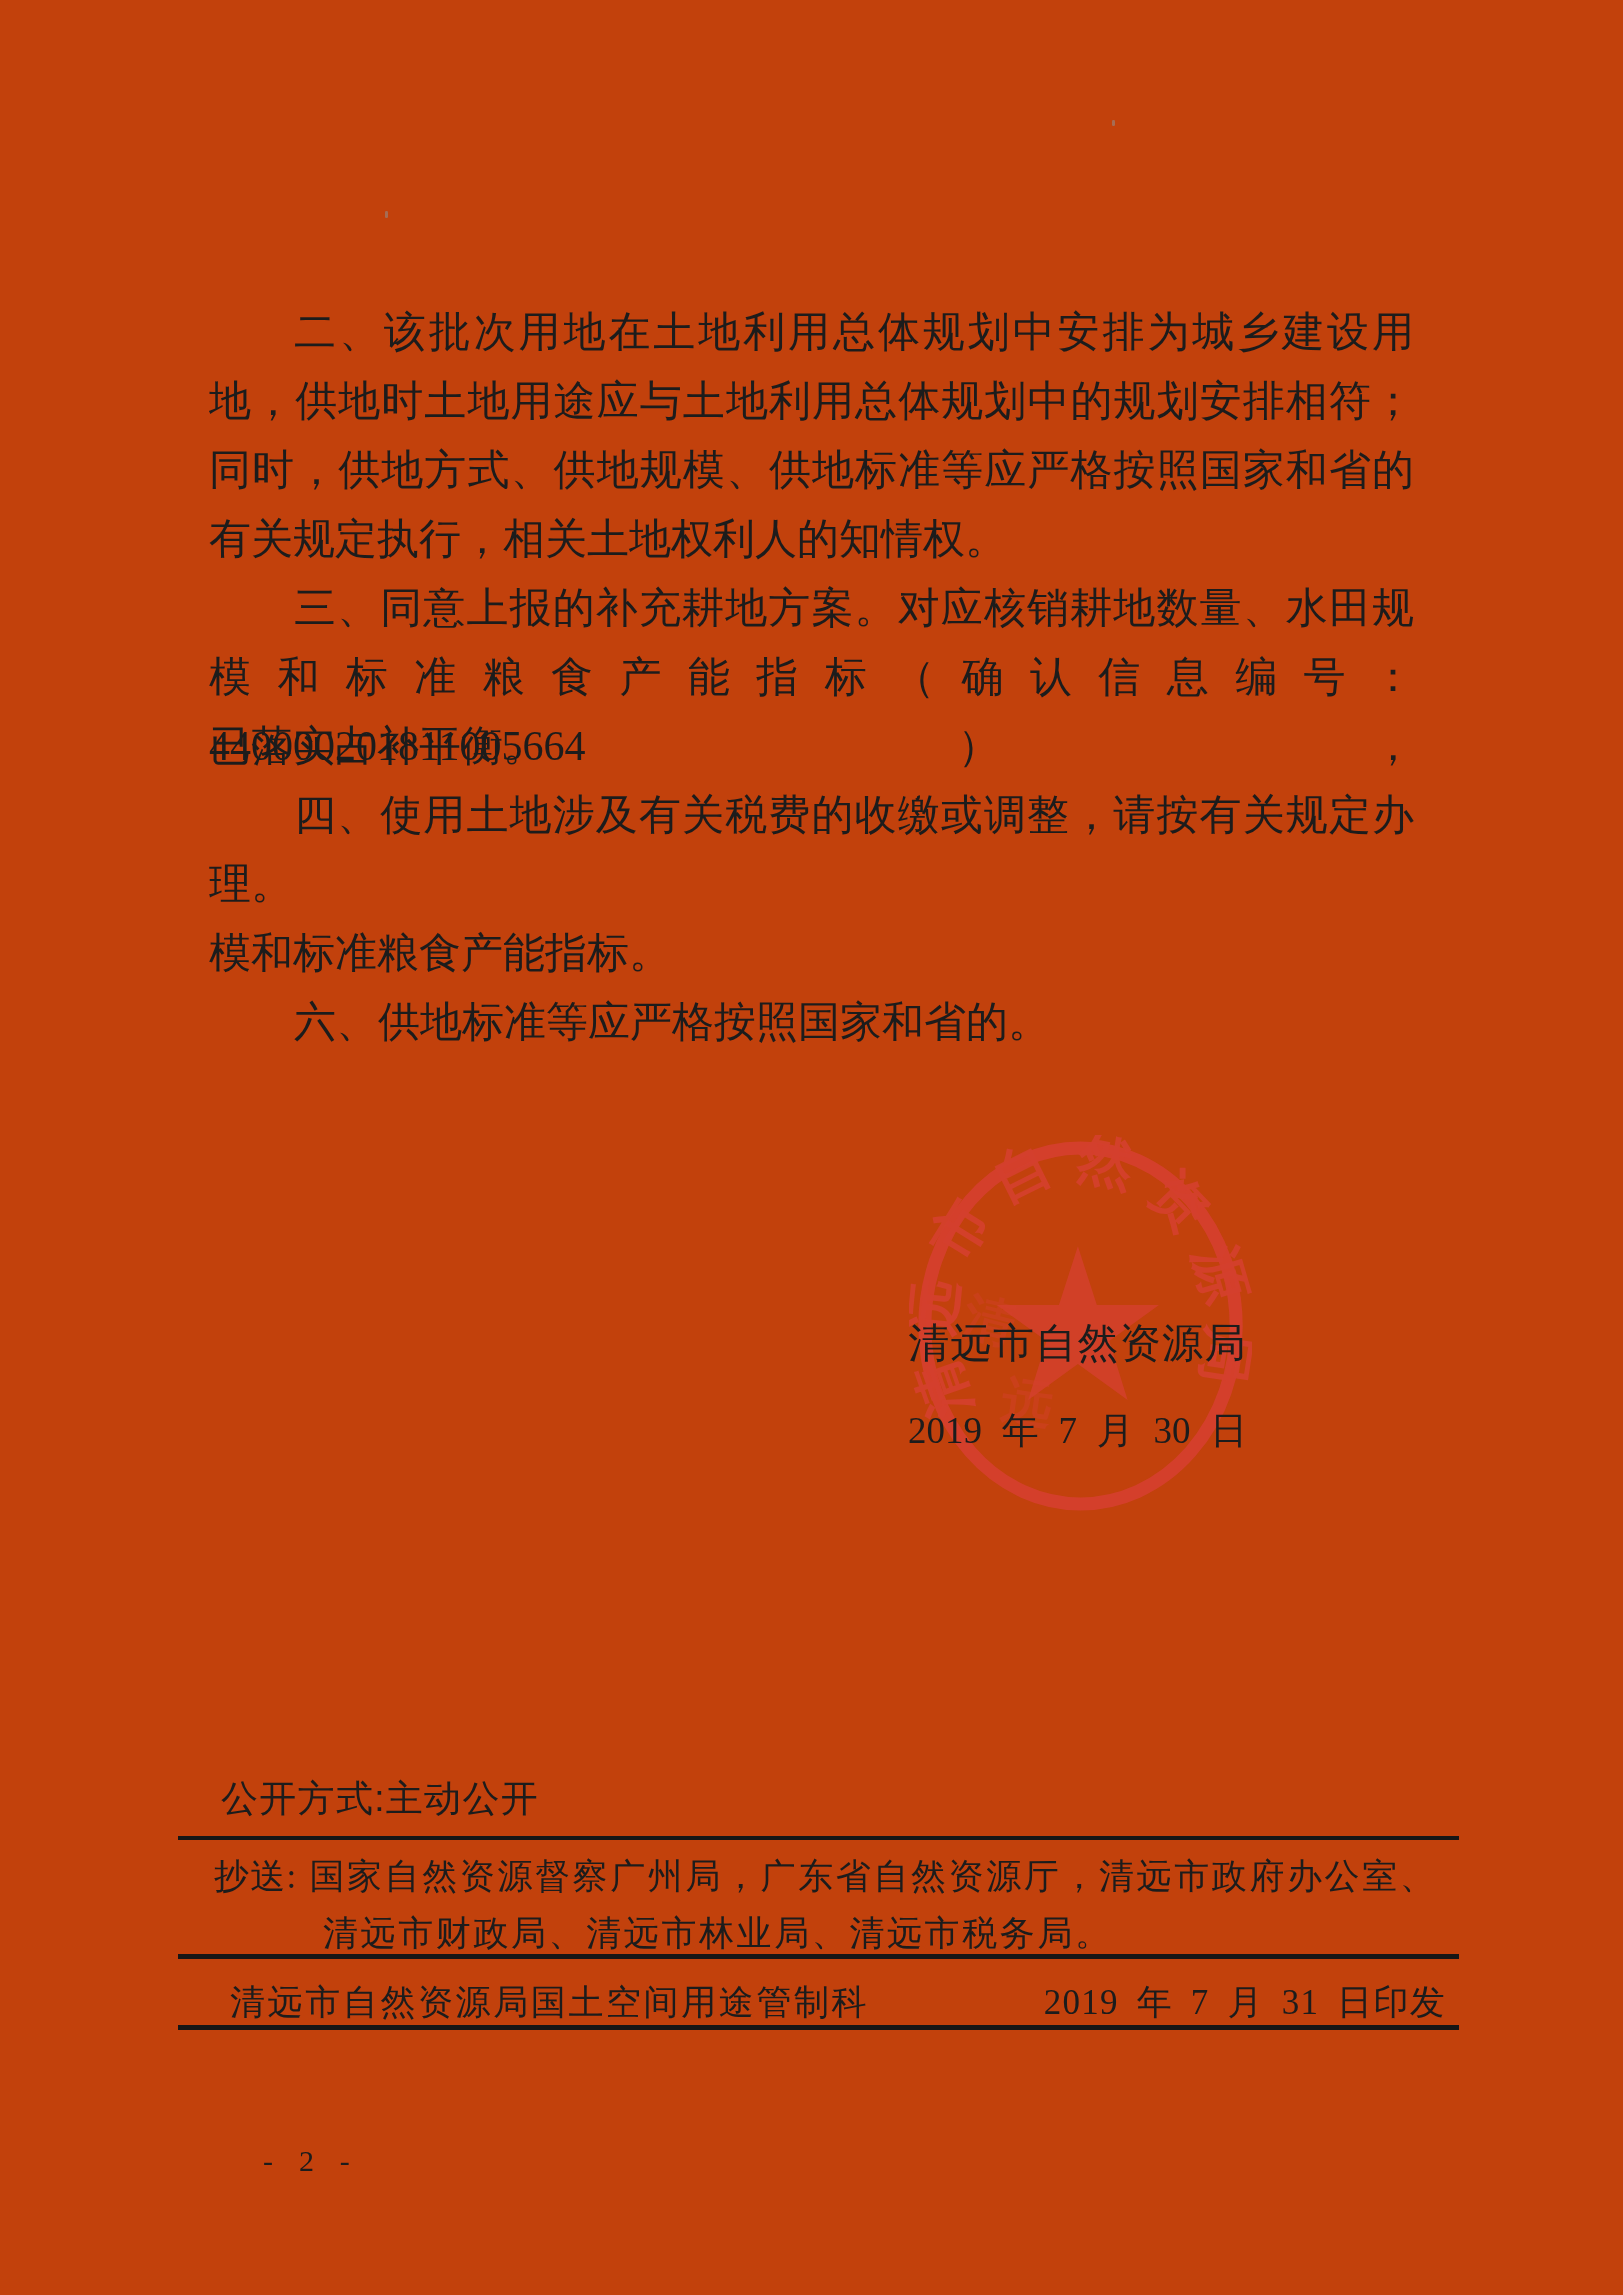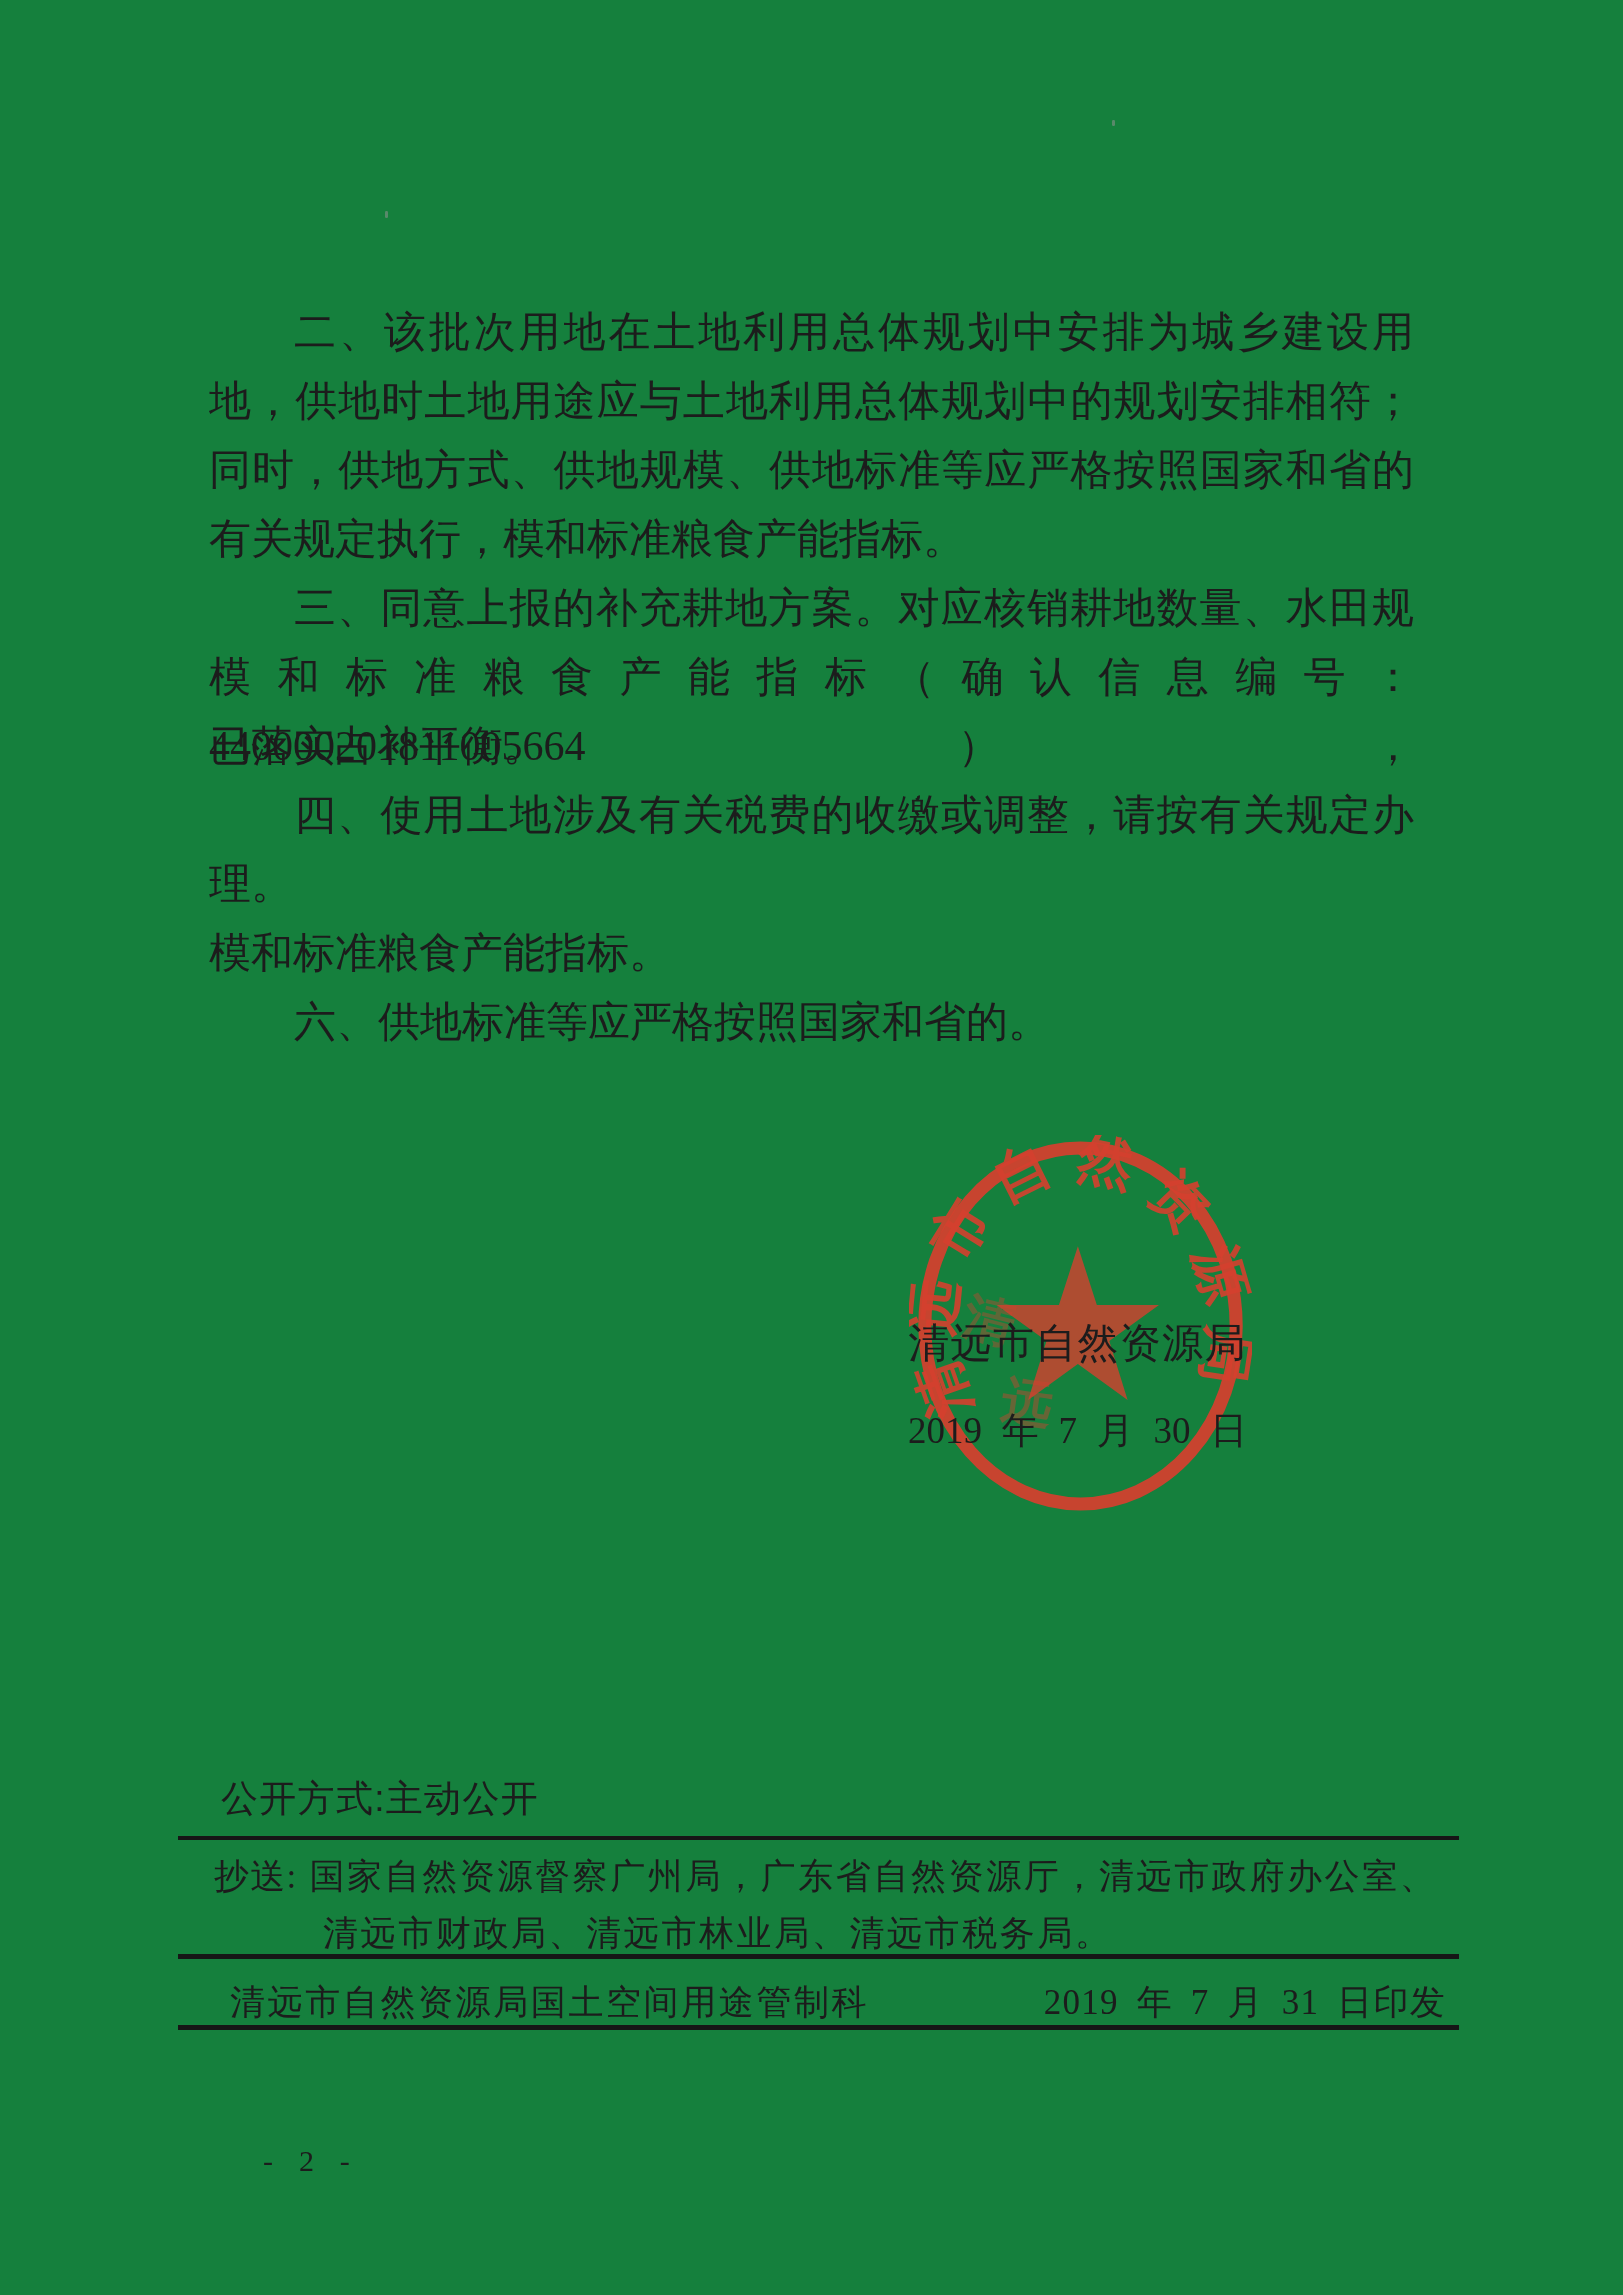--- a/index.html
+++ b/index.html
@@ -1,19 +1,19 @@
 <!DOCTYPE html>
 <html lang="zh" style="font-size:10.5px"><head>
 <meta charset="utf-8">
 <style>
   html,body{margin:0;padding:0;background:#e8e8e8;}
   .page{
     position:relative;
     width:1623px;height:2295px;
-    background:#15803d;
+    background:#c2410c;
     overflow:hidden;
     font-family:"Liberation Serif","DejaVu Serif",serif;
     color:#1c1c1c;
   }
   
   .body-block{
     position:absolute;left:209px;top:298px;width:1205px;
     font-size:42px;
   }
   .line{
@@ -65,21 +65,21 @@
 
 <div class="page">
 
   <div class="speck speck-1"></div>
   <div class="speck speck-2"></div>
 
   <div class="body-block">
     <div class="line indent fill">二、该批次用地在土地利用总体规划中安排为城乡建设用</div>
     <div class="line fill">地，供地时土地用途应与土地利用总体规划中的规划安排相符；</div>
     <div class="line fill">同时，供地方式、供地规模、供地标准等应严格按照国家和省的</div>
-    <div class="line">有关规定执行，模和标准粮食产能指标。</div>
+    <div class="line">有关规定执行，相关土地权利人的知情权。</div>
     <div class="line indent fill">三、同意上报的补充耕地方案。对应核销耕地数量、水田规</div>
     <div class="line fill">模和标准粮食产能指标（确认信息编号：440000201811005664），</div>
     <div class="line">已落实占补平衡。</div>
     <div class="line indent fill">四、使用土地涉及有关税费的收缴或调整，请按有关规定办</div>
     <div class="line">理。</div>
     <div class="line">模和标准粮食产能指标。</div>
     <div class="line indent">六、供地标准等应严格按照国家和省的。</div>
   </div>
 
   <div class="seal">

